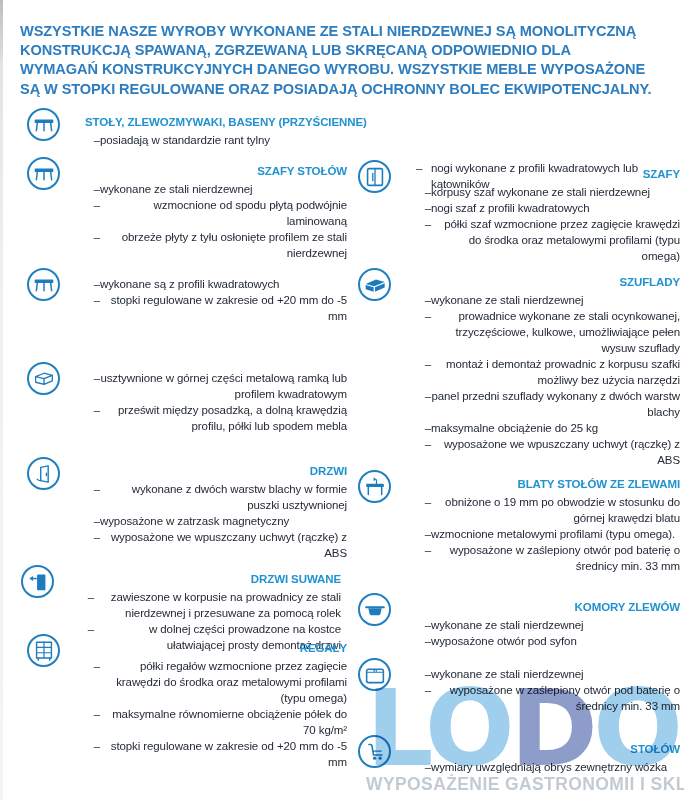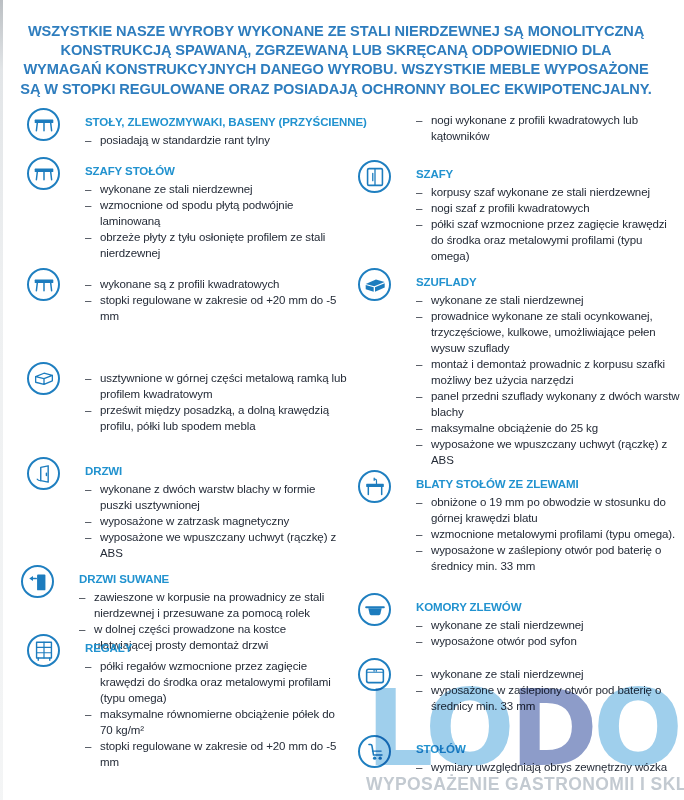--- a/index.html
+++ b/index.html
@@ -2,33 +2,33 @@
 <html><head>
 <meta charset="utf-8">
 <style>
   html,body{margin:0;padding:0;background:#ffffff;}
   .page{position:relative;width:684px;height:800px;background:#fff;overflow:hidden;
         font-family:"Liberation Sans",sans-serif;}
   .edge{position:absolute;left:0;top:0;width:3px;height:100%;
         background:linear-gradient(#8e959b,#cfd4d8 70px,#e3e6e8 300px,#eceeef);opacity:.6;}
   .hdr{position:absolute;left:20px;top:7px;width:632px;
        font-weight:bold;font-size:14.6px;line-height:19.4px;letter-spacing:-0.1px;
-       color:#2e7dbe;text-align:center;}
+       color:#2e7dbe;}
   .sec{position:absolute;display:flex;}
   .icircle{flex:0 0 33px;height:33px;box-sizing:border-box;border:2.4px solid #1f7fc0;
            border-radius:50%;display:flex;align-items:center;justify-content:center;
            margin-right:25px;background:#fff;}
   .icircle svg{width:26px;height:26px;display:block;}
-  .scontent{flex:1;padding-top:8px;min-width:0;}
+  .scontent{flex:1;padding-top:8px;min-width:0;text-align:right;}
   .stitle{margin:0 0 4px 0;font-size:11.5px;font-weight:bold;letter-spacing:-0.1px;
           color:#2192cf;white-space:nowrap;}
   .bullet{display:flex;font-size:11.5px;line-height:16px;letter-spacing:-0.1px;
           color:#242b37;}
   .bullet::before{content:"–";flex:0 0 15px;}
-  .intro{position:absolute;}
+  .intro{position:absolute;margin-top:48px;}
   .watermark{position:absolute;left:366px;top:676px;width:330px;pointer-events:none;
              mix-blend-mode:multiply;}
   .logo{font-family:"DejaVu Sans",sans-serif;font-weight:800;font-size:106px;
         line-height:1;letter-spacing:-5px;white-space:nowrap;}
   .lt-light{color:#9fcfec;}
   .lt-dark{color:#8d9cc9;}
   .tagline{margin-top:-8px;font-size:17.5px;font-weight:600;letter-spacing:0.4px;
            color:#c3cad1;white-space:nowrap;}
   .ic{stroke:#1c7cbe;fill:none;stroke-width:1.6;stroke-linecap:round;stroke-linejoin:round;}
   .icf{fill:#1c7cbe;stroke:none;}

